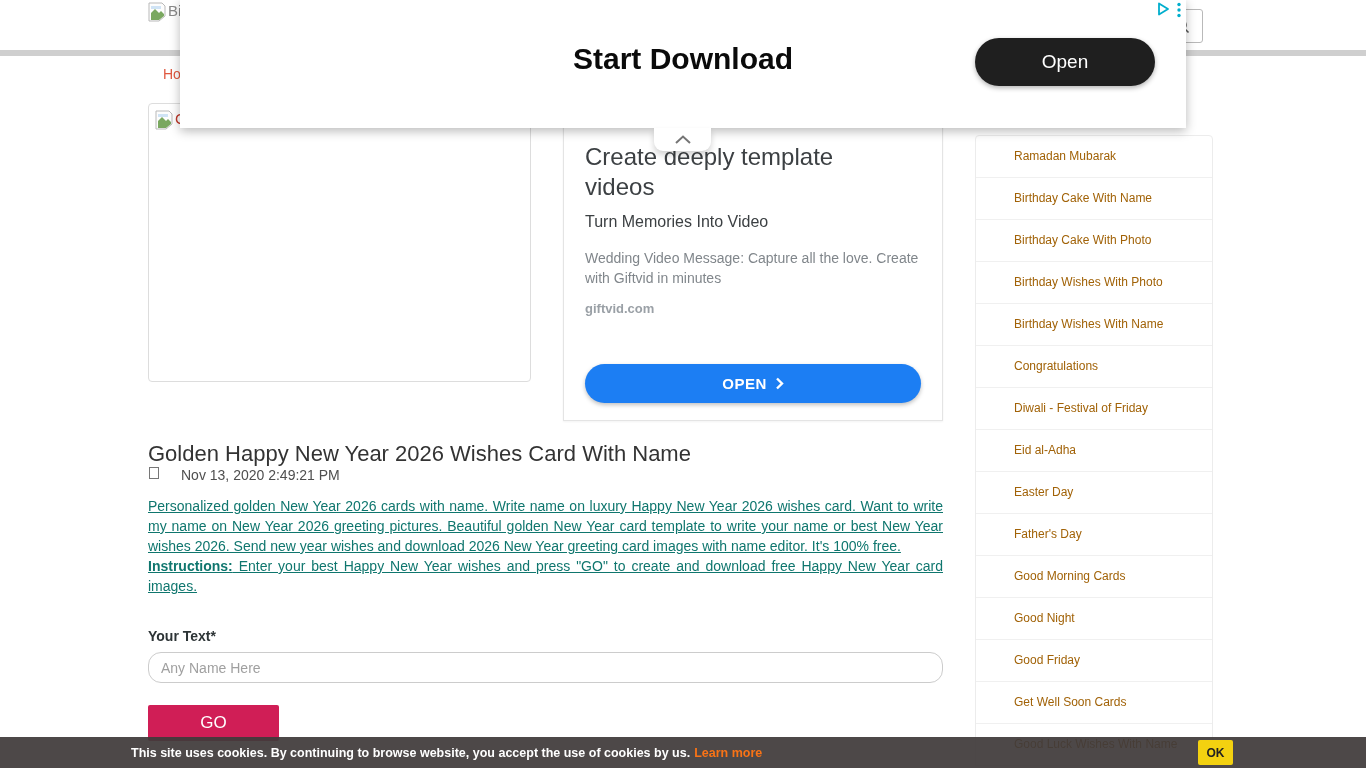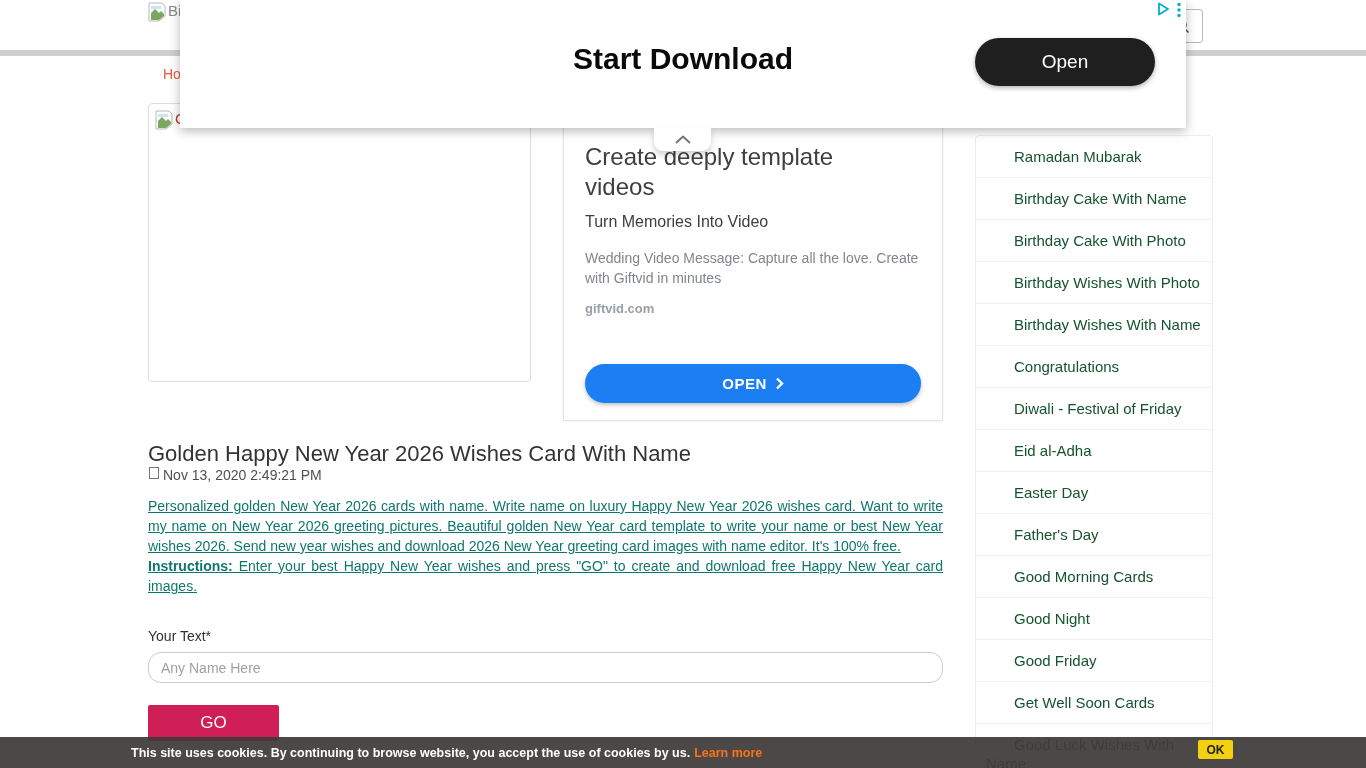--- a/index.html
+++ b/index.html
@@ -26,35 +26,35 @@
   .ad-sub { position:absolute; left:21px; top:109px; font-size:16px; color:#3c4043; }
   .ad-body { position:absolute; left:21px; top:144px; width:335px; font-size:14px; line-height:20px; color:#80868b; }
   .ad-domain { position:absolute; left:21px; top:197px; font-size:13px; color:#9aa0a6;font-weight:bold; }
   .ad-open-btn { position:absolute; left:21px; top:260px; width:336px; height:39px; border:none;
           border-radius:20px; background:#1c7ef3; color:#fff; font-size:15px; font-weight:700;
           letter-spacing:.5px; display:flex; align-items:center; justify-content:center; gap:8px;
           box-shadow:0 2px 4px rgba(0,0,0,.25); cursor:pointer; font-family:"Liberation Sans",sans-serif; }
 
   
   .article-title { position:absolute; left:148px; top:441px; width:795px; font-size:22px; font-weight:400; color:#333; }
-  .date-row { position:absolute; left:149px; top:467px; font-size:14px; color:#4f4f4f; display:flex; align-items:flex-start; gap:4px; }
+  .date-row { position:absolute; left:149px; top:467px; font-size:14px; color:#4f4f4f; display:flex; align-items:flex-start; gap:22px; }
   .cal-icon { display:inline-block; width:10px; height:12px; border:1px solid #777; }
   .article-text { position:absolute; left:148px; top:496px; width:795px; font-size:14px;
           line-height:20px; color:#0f766e; text-align:justify;text-decoration:underline; }
-  .form-label { position:absolute; left:148px; top:628px; font-size:14px; font-weight:400; color:#2d3436; }
+  .form-label { position:absolute; left:148px; top:628px; font-size:14px; font-weight:700; color:#2d3436; }
   .name-input { position:absolute; left:148px; top:652px; width:795px; height:31px; border:1px solid #ccc;
           border-radius:13px; padding:8px 12px; font-size:14px; color:#444; font-family:"Liberation Sans",sans-serif; }
   .name-input::placeholder { color:#a0a0a0; }
   .go-btn { position:absolute; left:148px; top:705px; width:131px; height:36px; background:#d01e56; border:none;
           color:#fff; font-size:17px; border-radius:2px; cursor:pointer; font-family:"Liberation Sans",sans-serif; }
 
   
   .sidebar { position:absolute; left:975px; top:135px; width:238px; border:1px solid #ececec;
           border-radius:4px 4px 0 0; background:#fff; }
-  .side-item { display:block; padding:11px 8px 11px 10px; text-indent:28px; font-size:15px; color:#14532d;
+  .side-item { display:block; padding:11px 8px 11px 10px; text-indent:28px; font-size:12px; color:#a16207;
           border-bottom:1px solid #f0f0f0; text-decoration:none; line-height:19px; }
   .side-item:last-child { border-bottom:none; }
 
   
   .top-ad { position:absolute; left:180px; top:0; width:1006px; height:128px; background:#fff;
           box-shadow:0 3px 10px rgba(0,0,0,.28); z-index:30; }
   .top-ad-title { position:absolute; left:0; top:42px; width:100%; text-align:center; font-size:30px;
           font-weight:700; color:#0a0a0a; }
   .top-ad-open { position:absolute; right:31px; top:38px; width:180px; height:48px; background:#1f1f1f;
           color:#fff; font-size:19px; border:none; border-radius:25px; cursor:pointer;
@@ -63,21 +63,21 @@
           color:#00aecd; font-size:13px; }
   .collapse-tab { position:absolute; left:654px; top:128px; width:57px; height:23px; background:#fff;
           border-radius:0 0 9px 9px; box-shadow:0 4px 6px rgba(0,0,0,.18); z-index:31;
           display:flex; align-items:center; justify-content:center; cursor:pointer; }
 
   
   .cookie-bar { position:absolute; left:0; bottom:0; width:1366px; height:31px; background:rgba(64,58,58,.93);
           z-index:40; display:flex; align-items:center; }
   .cookie-msg { margin-left:131px; font-size:12.5px; font-weight:700; color:#fff; }
   .cookie-link { color:#f97316; text-decoration:none; font-size:12.5px; font-weight:700; margin-left:4px; }
-  .ok-btn { position:absolute; left:1198px; top:3px; width:35px; height:19px; background:#f3d110; color:#222;
+  .ok-btn { position:absolute; left:1198px; top:3px; width:35px; height:25px; background:#f3d110; color:#222;
           font-size:12px; font-weight:700; border:none; border-radius:2px; cursor:pointer;
           font-family:"Liberation Sans",sans-serif; }
 </style>
 </head>
 <body>
 
 <div id="page">
 
   <div class="logo">
     <svg width="18" height="20" viewBox="0 0 18 20">

